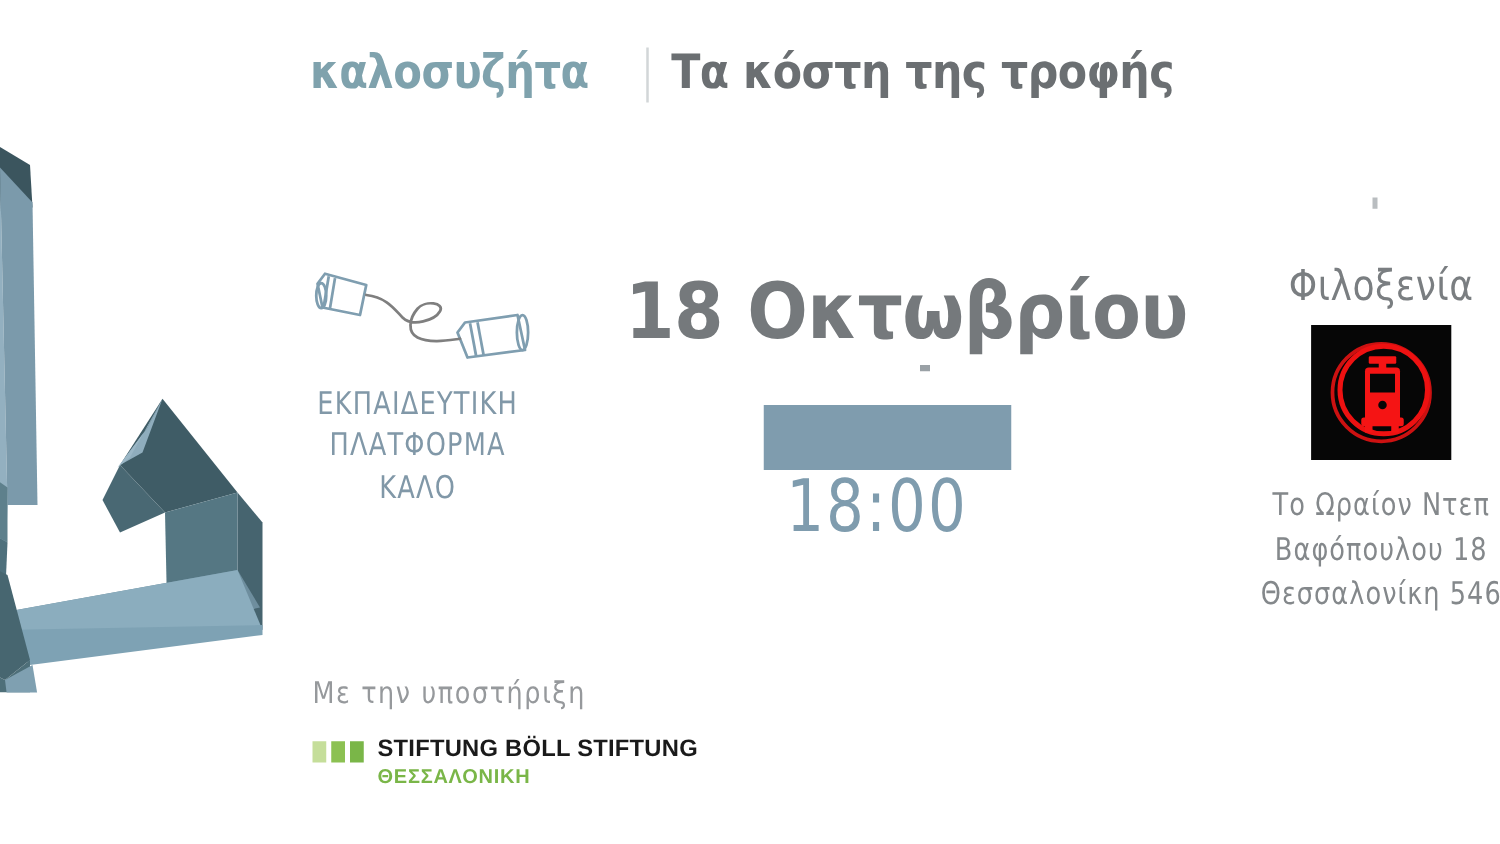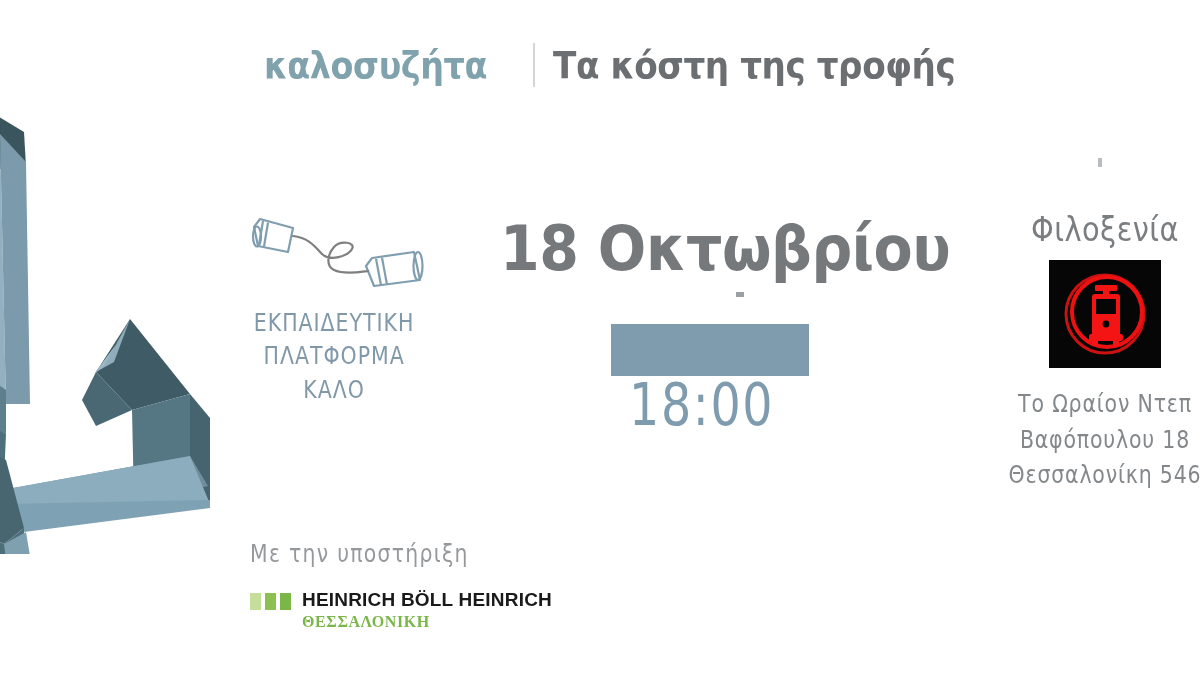--- a/index.html
+++ b/index.html
@@ -15,23 +15,22 @@
     overflow: hidden;
     font-family: "DejaVu Sans", "Liberation Sans", sans-serif;
   }
 
   
   .header {
     position: absolute;
     left: 248px;
     top: 38px;
     display: flex;
-    align-items: center;
+    align-items: flex-start;
     height: 54px;
-    margin-left: 16px;
   }
   .brand-word {
     font-family: "DejaVu Sans", "Liberation Sans", sans-serif;
     font-size: 38px;
     font-weight: 700;
     color: #7fa2ad;
     letter-spacing: -0.5px;
     transform: scaleX(0.88);
     transform-origin: left center;
     white-space: nowrap;
@@ -224,21 +223,21 @@
   .hbs-main {
     font-family: "Liberation Sans", "DejaVu Sans", sans-serif;
     font-size: 19px;
     font-weight: 700;
     color: #1a1a1a;
     letter-spacing: 0.2px;
     white-space: nowrap;
   }
   .hbs-sub {
     margin-top: 5px;
-    font-family: Liberation Serif, serif;
+    font-family: Liberation Sans, sans-serif;
     font-size: 16px;
     font-weight: 700;
     color: #7ab648;
     letter-spacing: 0.6px;
     white-space: nowrap;
   }
 
   
   .top-right-tick {
     position: absolute;
@@ -358,21 +357,21 @@
 
   <div class="support-block">
     <div class="support-label">Με την υποστήριξη</div>
     <div class="hbs-logo">
       <div class="hbs-bars">
         <span style="background:#c5de9a"></span>
         <span style="background:#8cc152"></span>
         <span style="background:#7ab648"></span>
       </div>
       <div class="hbs-words">
-        <div class="hbs-main">HEINRICH BÖLL HEINRICH</div>
+        <div class="hbs-main">STIFTUNG BÖLL STIFTUNG</div>
         <div class="hbs-sub">ΘΕΣΣΑΛΟΝΙΚΗ</div>
       </div>
     </div>
   </div>
 
   <div class="top-right-tick"></div>
 
 </div>
 
 </body></html>

